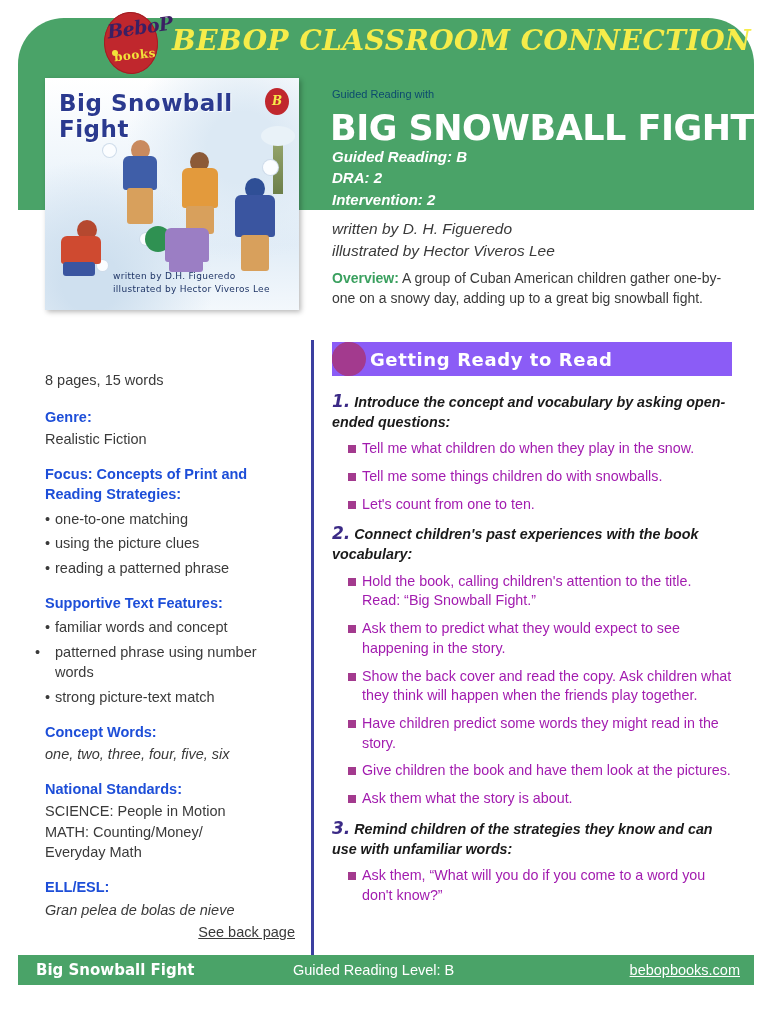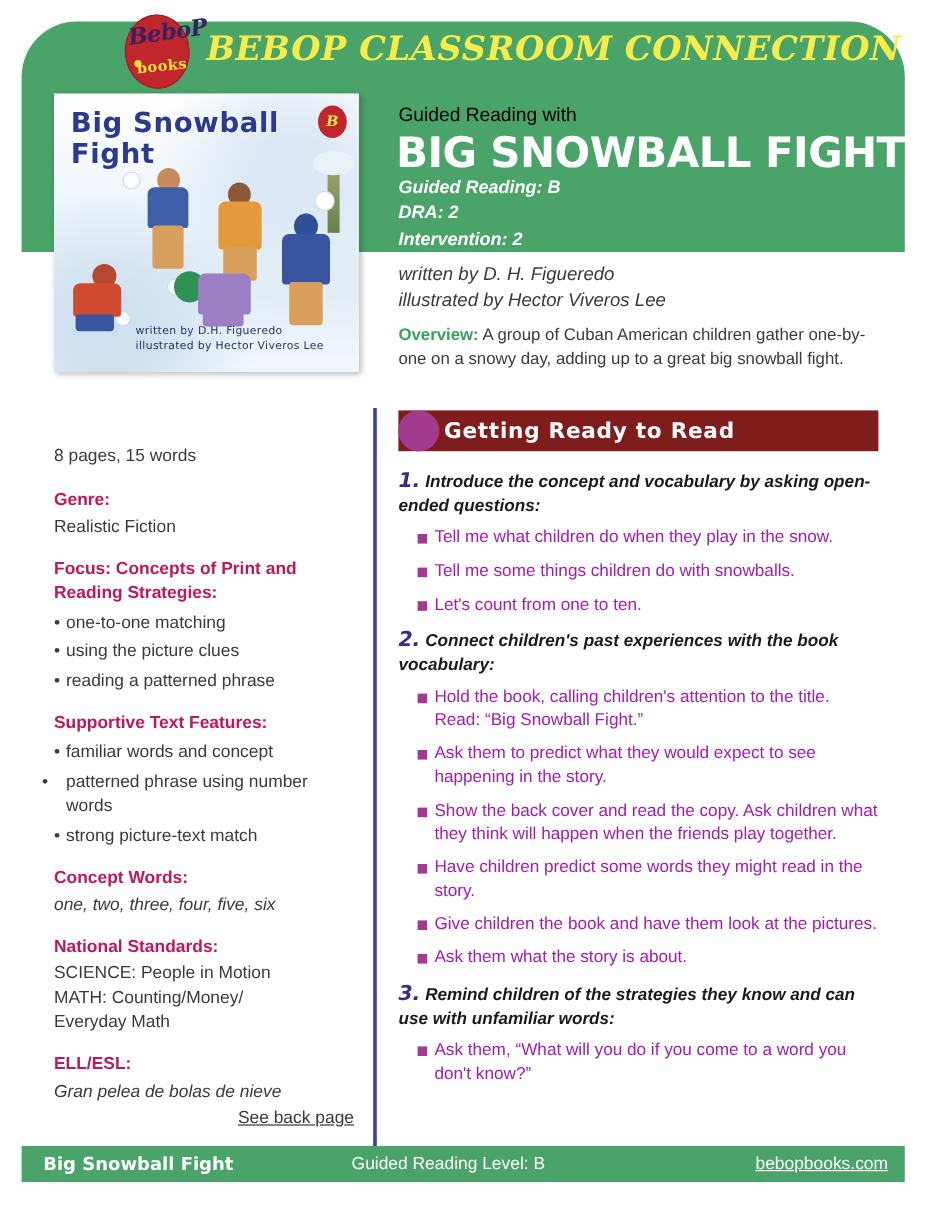--- a/index.html
+++ b/index.html
@@ -166,22 +166,22 @@
     width: 34px; height: 20px;
     background: #e9f2f8;
     border-radius: 50%;
   }
 
   
   .gr-with {
     position: absolute;
     left: 332px;
     top: 88px;
-    font-size: 16px;
-    color: #000000;
+    font-size: 11px;
+    color: #0c4a6e;
   }
   .book-title {
     position: absolute;
     left: 330px;
     top: 108px;
     font-family: "DejaVu Sans", sans-serif;
     font-weight: bold;
     font-size: 35px;
     color: #ffffff;
     letter-spacing: -0.5px;
@@ -234,21 +234,21 @@
     position: absolute;
     left: 45px;
     top: 342px;
     width: 250px;
     font-size: 14.5px;
     line-height: 1.42;
     color: #3a3a3a;
   }
   .left-col .pages { margin-bottom: 16px; margin-top: 28px; }
   .lc-head {
-    color: #be185d;
+    color: #1d4ed8;
     font-weight: bold;
     font-size: 14.5px;
     margin-top: 14px;
     margin-bottom: 2px;
   }
   .lc-head.first { margin-top: 0; }
   .lc-text { margin-bottom: 2px; }
   .lc-italic { font-style: italic; }
   .lc-bullet { margin: 4px 0 2px 0; }
   .lc-bullet .dot { display: inline-block; width: 10px; }
@@ -262,21 +262,21 @@
   
   .right-col {
     position: absolute;
     left: 332px;
     top: 342px;
     width: 400px;
   }
   .section-bar {
     position: relative;
     height: 34px;
-    background: #7f1d1d;
+    background: #8b5cf6;
     margin-bottom: 14px;
   }
   .section-bar .knob {
     position: absolute;
     left: 0;
     top: 0;
     width: 17px;
     height: 34px;
     background: #a33a8e;
     border-radius: 17px 0 0 17px;

